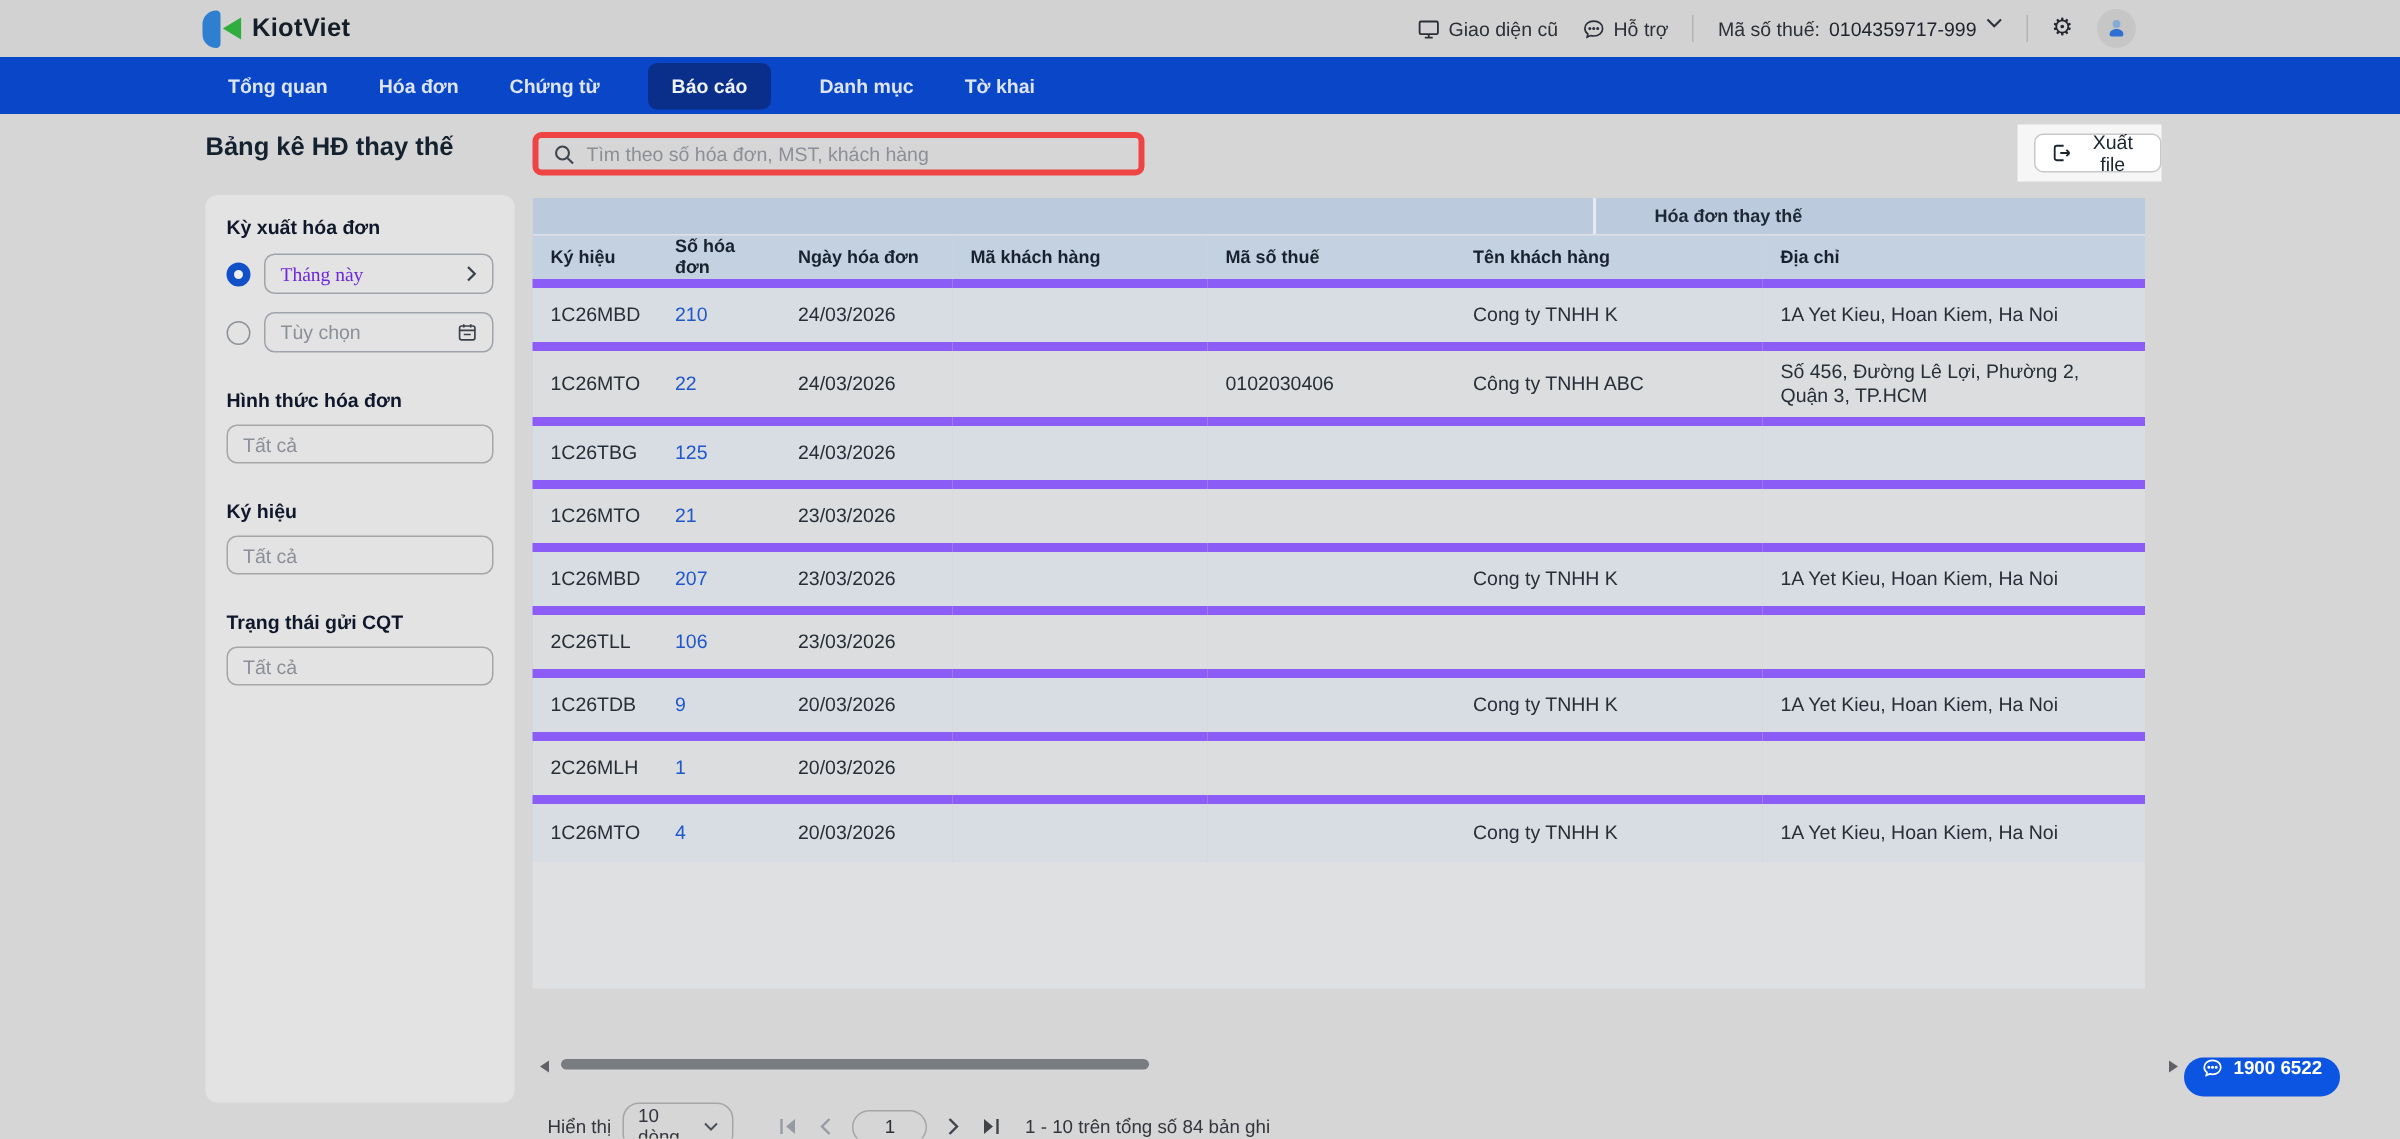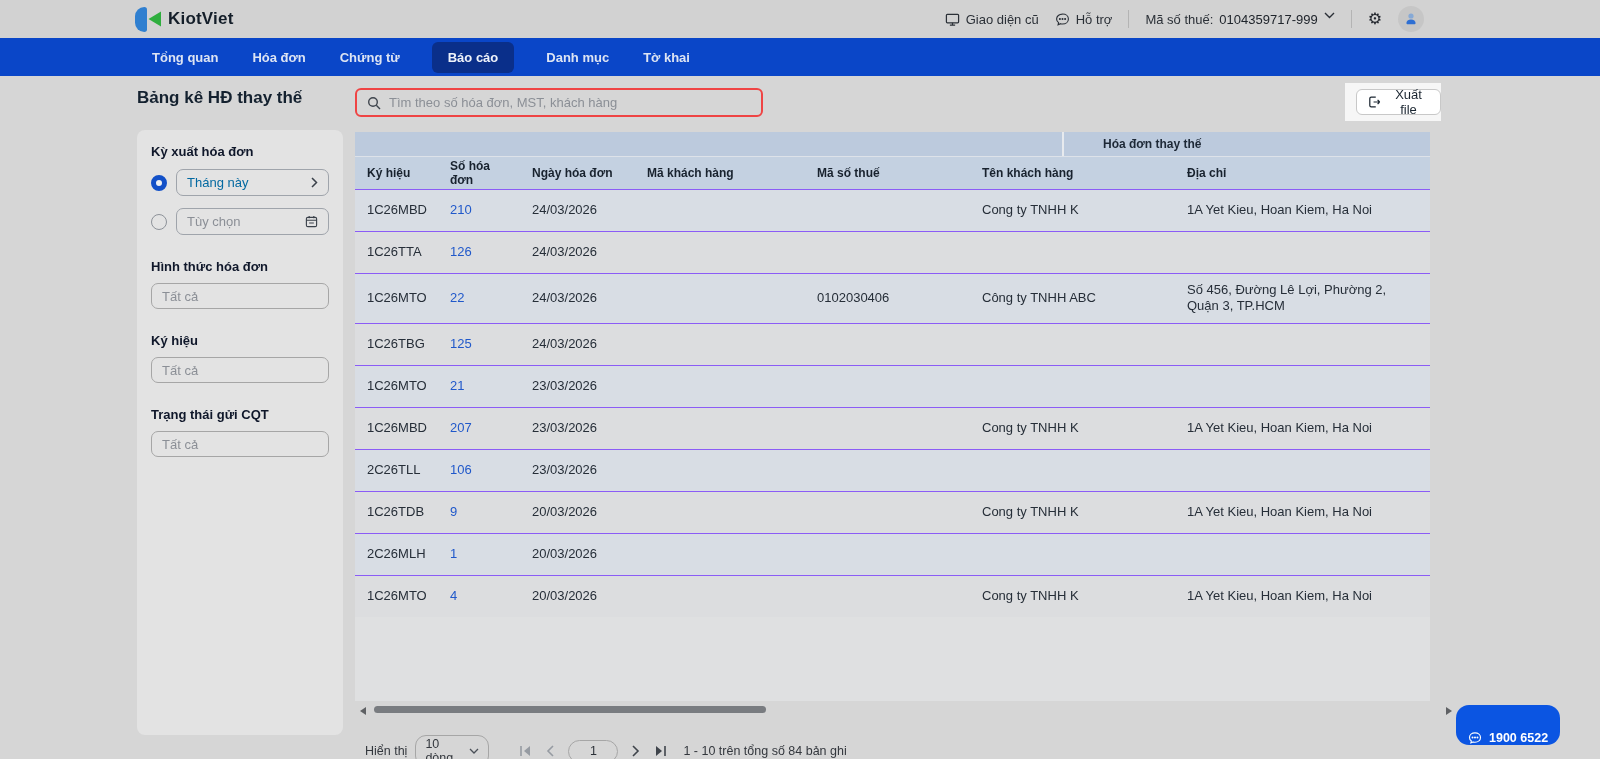--- a/index.html
+++ b/index.html
@@ -26,21 +26,21 @@
 
   
   .main-nav { position:absolute; top:38px; left:0; width:1600px; height:38px; background:#0a46c8;
     display:flex; align-items:center; gap:30px; padding-left:150px; }
   .nav-item { font-size:13px; font-weight:bold; color:#dde4f3; cursor:pointer; padding:8px 2px; }
   .nav-item.active { background:#0a2f8a; color:#eef2fa; border-radius:6px; padding:8px 16px; }
 
   
   .page-title { position:absolute; left:137px; top:88px; font-size:17px; font-weight:bold; color:#14212f; }
 
-  .search-box { position:absolute; left:355px; top:88px; width:408px; height:29px; border:2px solid #ef4444;
+  .search-box { position:absolute; left:355px; top:88px; width:408px; height:29px; border:4px solid #ef4444;
     border-radius:6px; display:flex; align-items:center; padding:0 10px; gap:8px; background:transparent; }
   .search-box input { border:none; outline:none; background:transparent; font-size:13px; color:#3c424a; width:100%;
     font-family:"Liberation Sans",sans-serif; }
   .search-box input::placeholder { color:#8b8f96; }
 
   .export-spotlight { position:absolute; left:1345px; top:83px; width:96px; height:38px; background:#f6f6f6;
     display:flex; align-items:center; justify-content:center;padding-left:11px; }
   .export-btn { background:#ffffff; border:1px solid #c8c8c8; border-radius:6px; height:26px; padding:0 10px;
     display:flex; align-items:center; gap:6px; font-size:13px; color:#1a2530; cursor:pointer;
     font-family:"Liberation Sans",sans-serif; }
@@ -49,39 +49,39 @@
   .filter-card { position:absolute; left:137px; top:130px; width:206px; height:605px; background:#e3e3e3;
     border-radius:8px; padding:14px; }
   .filter-label { font-size:13px; font-weight:bold; color:#0f172a; }
   .radio-row { display:flex; align-items:center; gap:9px; margin-top:10px; }
   .radio { width:16px; height:16px; border-radius:50%; flex:0 0 auto; cursor:pointer; }
   .radio.on { border:5px solid #1250c8; background:#eef0f3; }
   .radio.off { border:1.5px solid #8d9299; background:transparent; }
   .period-btn { width:153px; height:27px; border:1px solid #9fa4ab; border-radius:7px; background:transparent;
     display:flex; align-items:center; justify-content:space-between; padding:0 10px; font-size:13px; cursor:pointer;
     font-family:"Liberation Sans",sans-serif; }
-  .period-btn .val { color:#0369a1; }
+  .period-btn .val { color:#6d28d9;font-family:Liberation Serif, serif; }
   .period-btn .ph { color:#8b8f96; }
   .filter-section { margin-top:24px; }
   .filter-input { width:178px; height:26px; border:1px solid #a6a6a6; border-radius:7px; background:transparent;
     margin-top:9px; padding:0 10px; font-size:13px; color:#3c424a; outline:none; font-family:"Liberation Sans",sans-serif; }
   .filter-input::placeholder { color:#8b8f96; }
 
   
   .table-wrap { position:absolute; left:355px; top:132px; width:1075px; }
   table { width:1075px; border-collapse:collapse; table-layout:fixed; }
   .group-row th { height:24px; background:#bccadd; position:relative; border-bottom:1px solid #dde2e9; }
   .group-divider { position:absolute; left:707px; top:0; bottom:0; width:2px; background:#e7eaee; }
   .group-label { position:absolute; left:748px; top:50%; transform:translateY(-50%);
     font-size:12px; font-weight:bold; color:#1d2836; white-space:nowrap; }
   .col-row th { height:33px; background:#c4d1e1; font-size:12px; font-weight:bold; color:#18222e;
     text-align:left; padding:0 12px; }
   tbody td { height:42px; padding:4px 12px; font-size:13px; color:#262e38; vertical-align:middle;
     line-height:1.25; overflow:hidden; }
-  tbody tr { border-top:1px solid #8b5cf6; }
+  tbody tr { border-top:6px solid #8b5cf6; }
   tbody tr:nth-child(odd) { background:#d8dde4; }
   tbody tr:nth-child(even) { background:#dcdddf; }
   tbody tr.tall td { height:50px; }
   .link { color:#2058ca; cursor:pointer; }
   .table-empty { width:1075px; height:84px; background:#dfe0e1; }
 
   
   .hscroll { position:absolute; left:360px; top:705px; width:1092px; height:10px; }
   .hs-arrow { position:absolute; top:2px; width:0; height:0; border-top:4px solid transparent; border-bottom:4px solid transparent; cursor:pointer; }
   .hs-arrow.left { left:0; border-right:6px solid #5f6164; }
@@ -95,22 +95,22 @@
   .size-select { width:74px; height:32px; border:1px solid #a6a6a6; border-radius:11px; background:transparent;
     display:flex; align-items:center; justify-content:space-between; padding:0 9px; cursor:pointer; }
   .size-select .txt { font-size:12.5px; color:#33373d; }
   .pg-icons { display:flex; align-items:center; gap:14px; margin-left:30px; }
   .pg-btn { display:flex; align-items:center; justify-content:center; cursor:pointer; }
   .page-input { width:50px; height:23px; border:1px solid #a6a6a6; border-radius:12px; background:transparent;
     text-align:center; font-size:12.5px; color:#2c3138; outline:none; font-family:"Liberation Sans",sans-serif; }
   .pager-summary { margin-left:16px; }
 
   
-  .support-pill { position:absolute; left:1456px; top:705px; height:40px; padding:0 12px; border-radius:13px;
-    background:#0b55e2; color:#ffffff; display:flex; align-items:flex-end; gap:7px; font-size:12.5px; font-weight:bold; cursor:pointer; }
+  .support-pill { position:absolute; left:1456px; top:705px; height:26px; padding:0 12px; border-radius:13px;
+    background:#0b55e2; color:#ffffff; display:flex; align-items:flex-start; gap:7px; font-size:12.5px; font-weight:bold; cursor:pointer; }
 
   svg { display:block; }
 </style>
 </head>
 <body>
 
 <div class="top-header">
   <div class="brand">
     <span class="logo">
       <span class="logo-blue"></span>
@@ -268,29 +268,20 @@
     <tbody>
         <tr>
           <td>1C26MBD</td>
           <td><span class="link">210</span></td>
           <td>24/03/2026</td>
           <td></td>
           <td></td>
           <td>Cong ty TNHH K</td>
           <td>1A Yet Kieu, Hoan Kiem, Ha Noi</td>
         </tr>
-        <tr>
-          <td>1C26TTA</td>
-          <td><span class="link">126</span></td>
-          <td>24/03/2026</td>
-          <td></td>
-          <td></td>
-          <td></td>
-          <td></td>
-        </tr>
         <tr class="tall">
           <td>1C26MTO</td>
           <td><span class="link">22</span></td>
           <td>24/03/2026</td>
           <td></td>
           <td>0102030406</td>
           <td>Công ty TNHH ABC</td>
           <td>Số 456, Đường Lê Lợi, Phường 2, Quận 3, TP.HCM</td>
         </tr>
         <tr>

